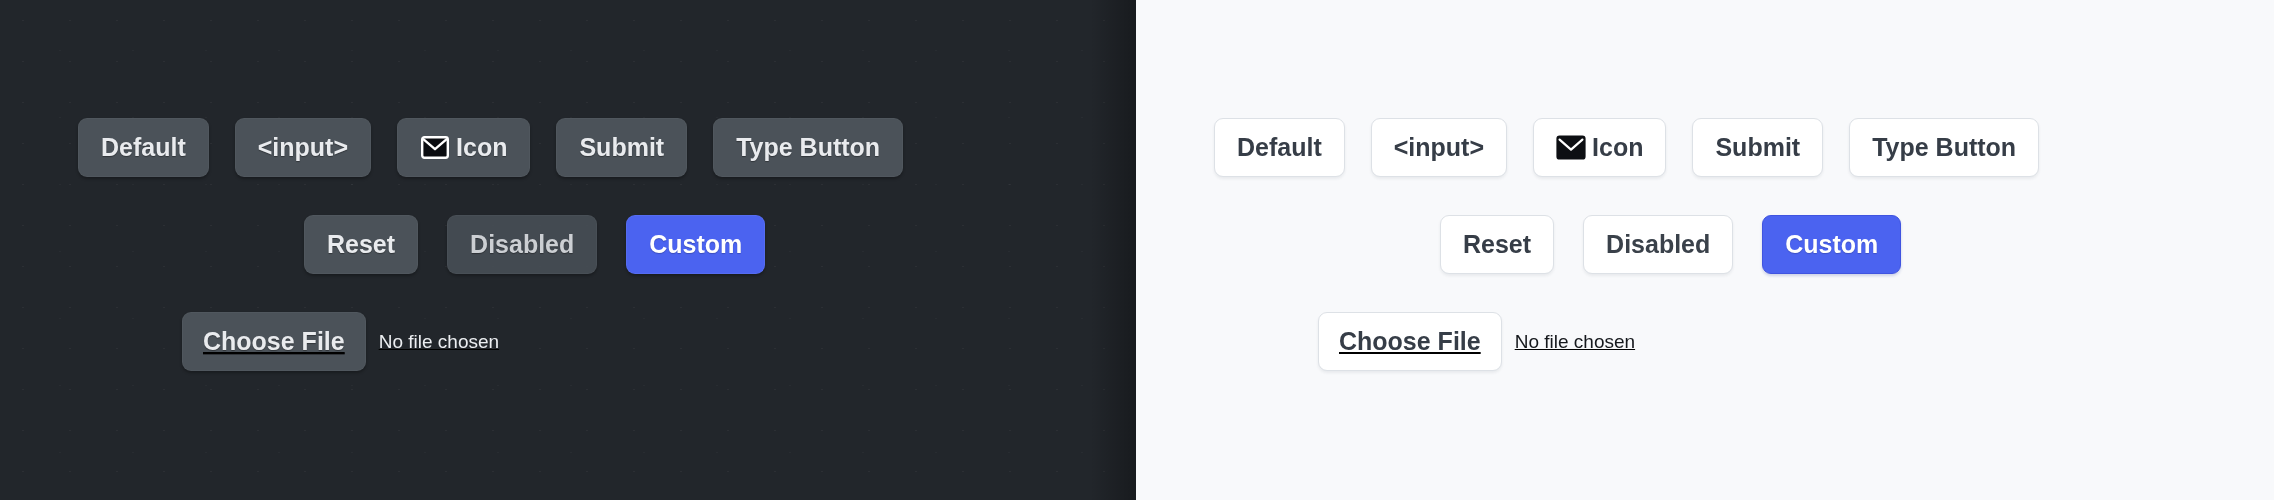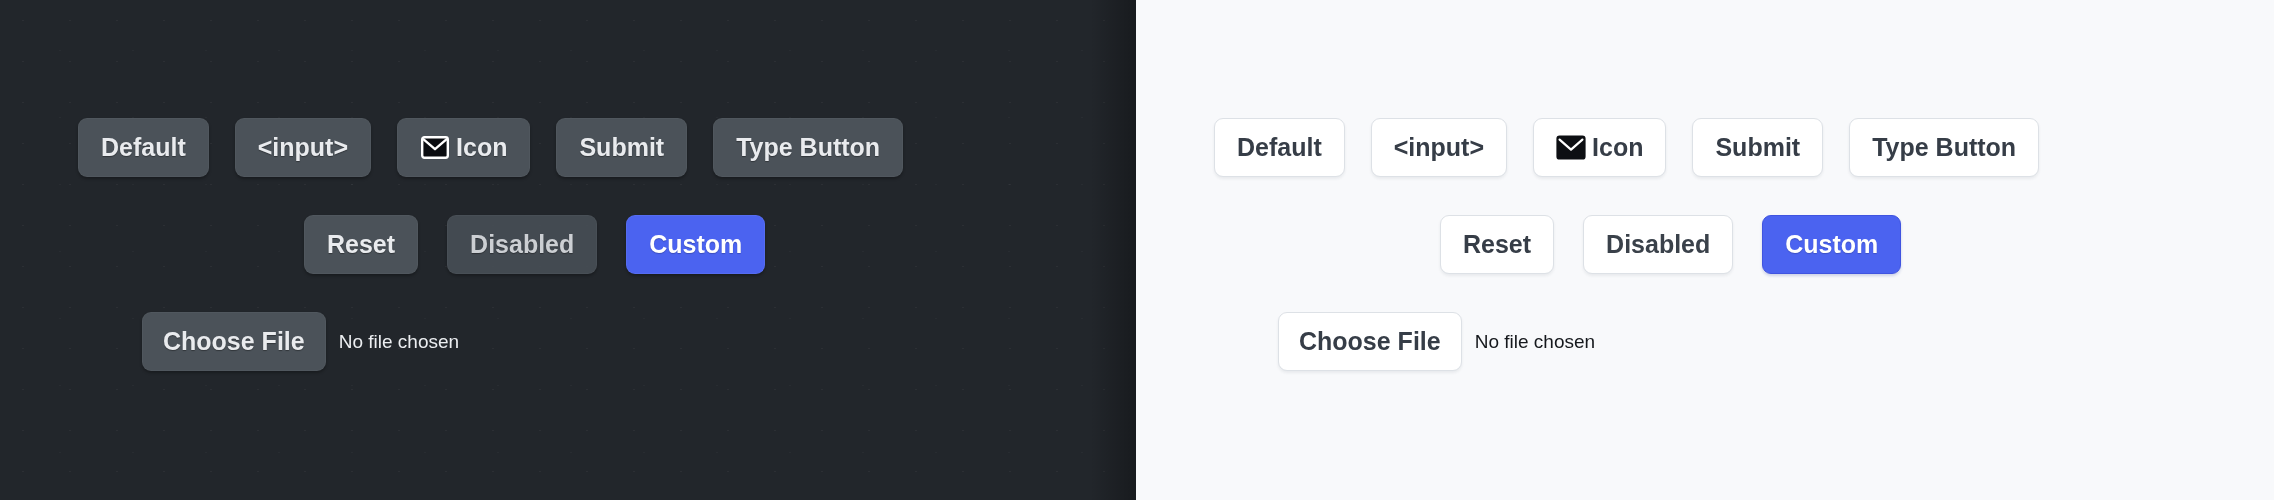--- a/index.html
+++ b/index.html
@@ -50,21 +50,21 @@
     padding-left:78px;
   }
 
   
   .row {
     display:flex;
     align-items:center;
   }
   .row-1 { gap:26px; margin-left:0px; }
   .row-2 { gap:29px; margin-left:226px; margin-top:38px; }
-  .row-3 { margin-left:64px; margin-top:38px; align-items:center; }
+  .row-3 { margin-left:104px; margin-top:38px; align-items:center;text-decoration:underline; }
 
   
   .btn {
     font-family:"Liberation Sans", sans-serif;
     font-size:25px;
     font-weight:bold;
     line-height:1;
     border-radius:9px;
     padding:16px 22px;
     display:inline-flex;

